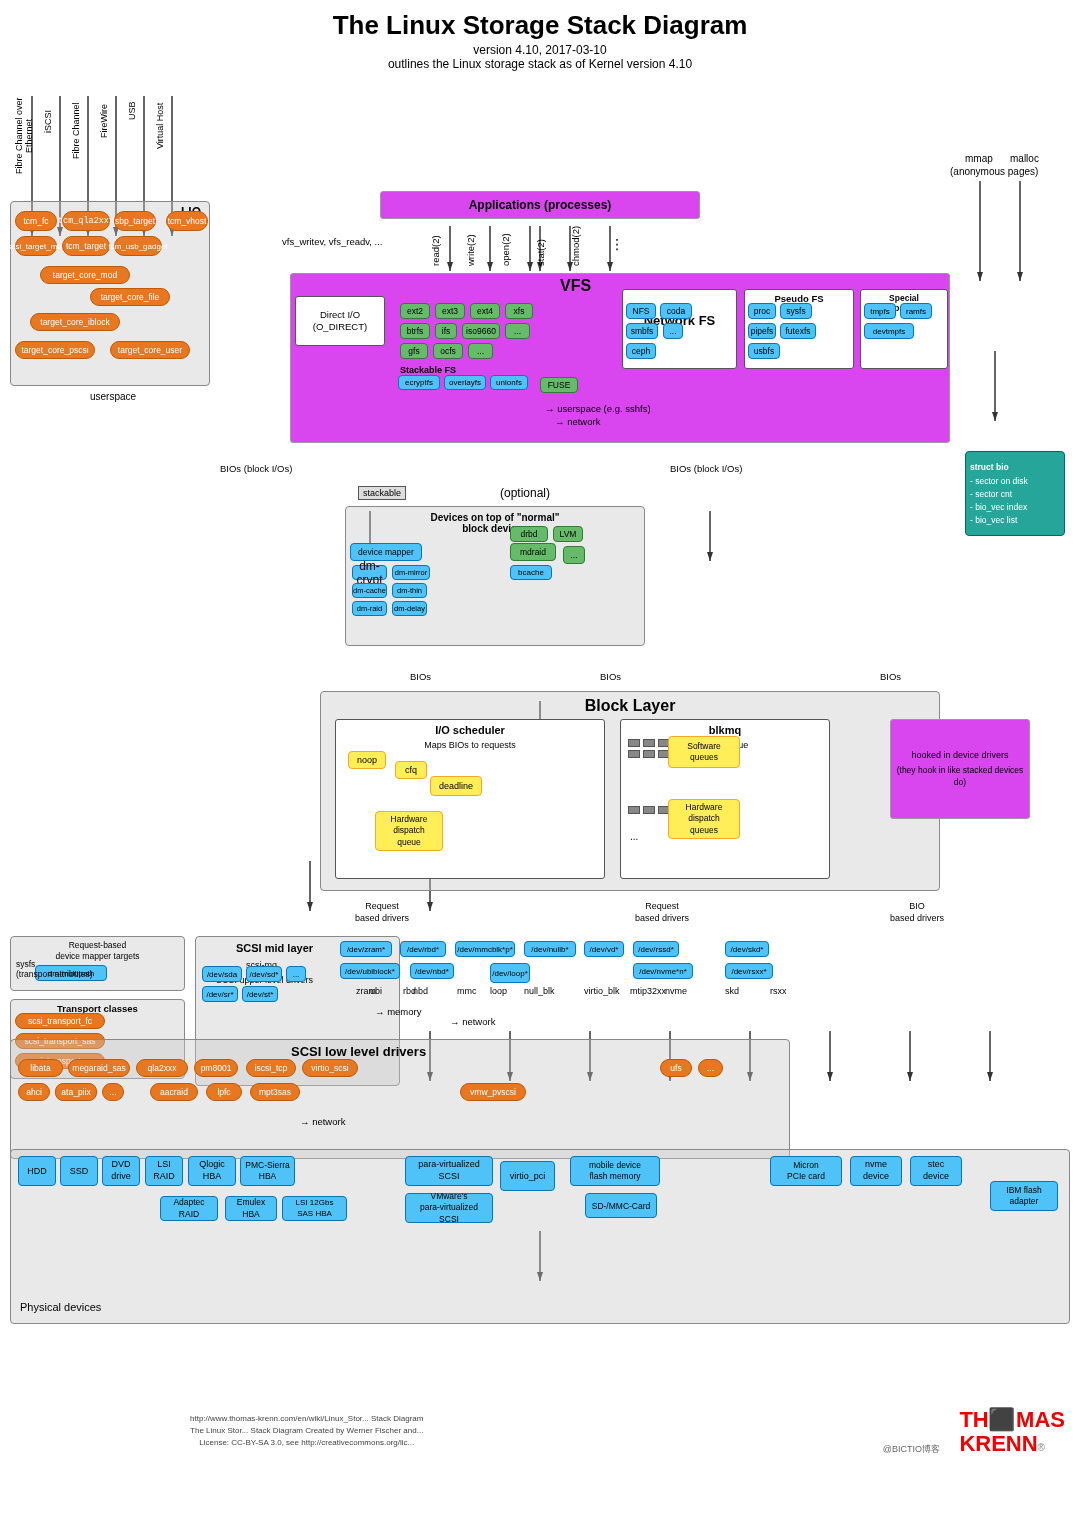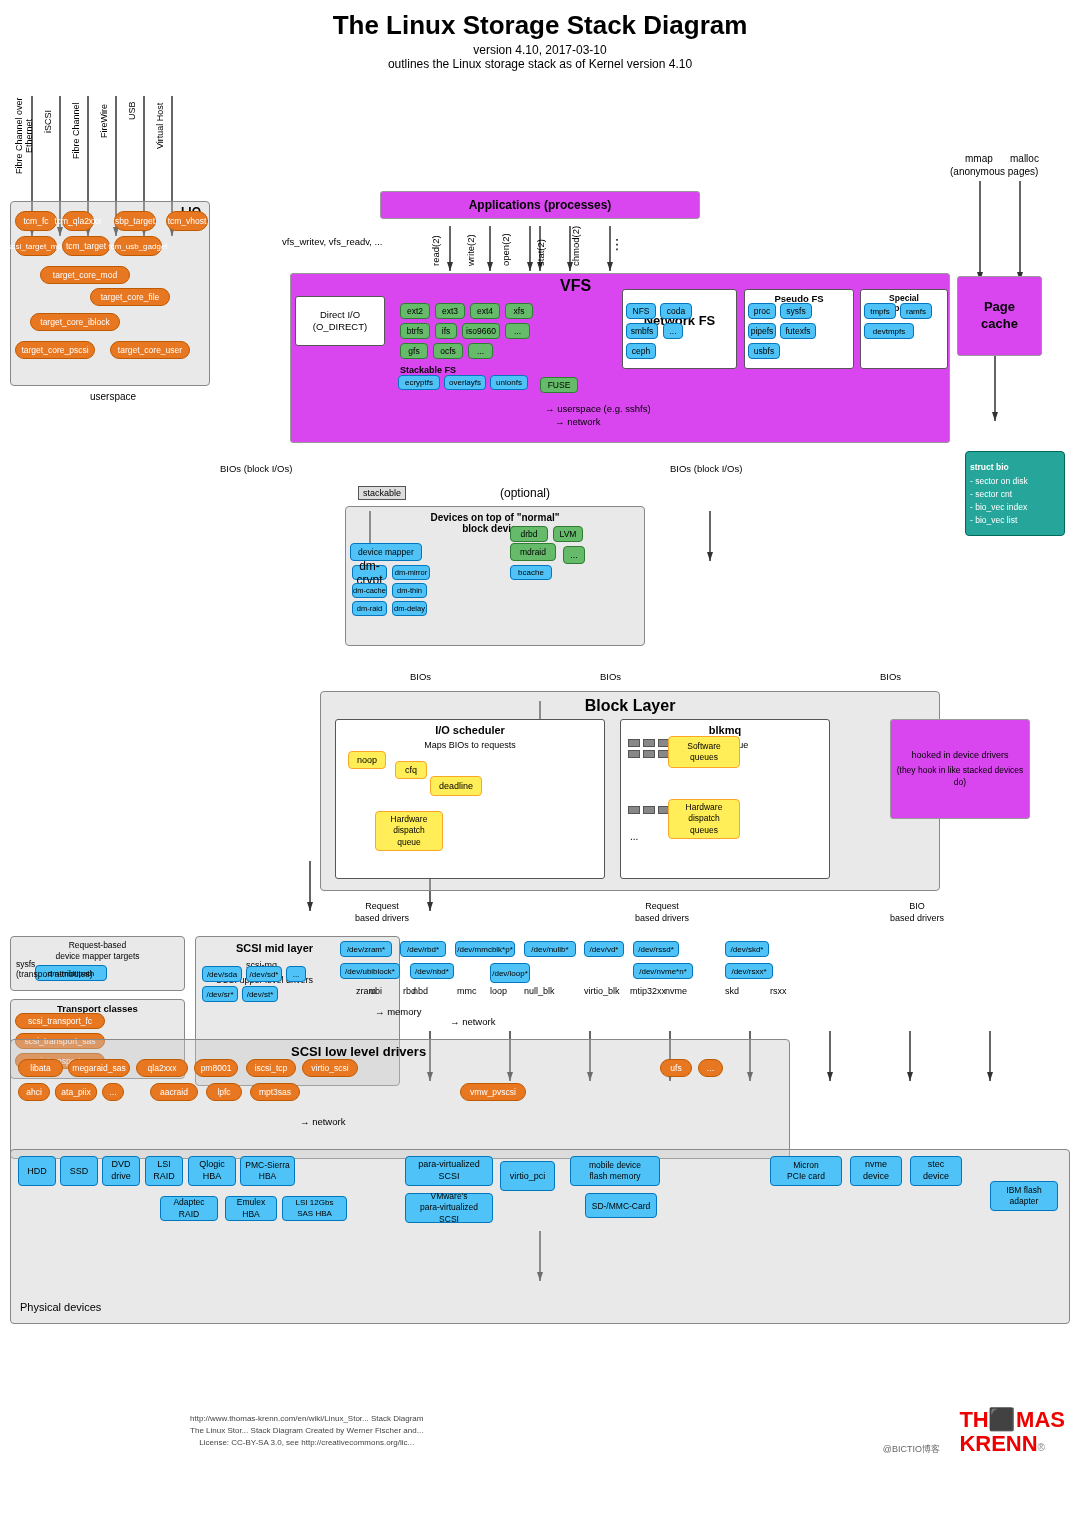--- a/index.html
+++ b/index.html
@@ -192,21 +192,21 @@
     <div style="position:absolute;top:85px;left:940px;font-size:10px;">(anonymous pages)</div>
     <div style="position:absolute;top:72px;left:955px;font-size:10px;">mmap</div>
     <div style="position:absolute;top:72px;left:1000px;font-size:10px;">malloc</div>
 
     <div class="box section" style="left:0;top:120px;width:200px;height:185px;">
       <span style="position:absolute;top:3px;right:8px;font-weight:bold;font-size:12px;">LIO</span>
     </div>
 
     <div class="box orange" style="left:5px;top:130px;width:42px;height:20px;font-size:8.5px;">tcm_fc</div>
     <div class="box orange" style="left:5px;top:155px;width:42px;height:20px;font-size:8px;">iscsi_target_mod</div>
-    <div class="box orange" style="left:52px;top:130px;width:32px;height:20px;font-size:8.5px;">tcm_qla2xxx</div>
+    <div class="box orange" style="left:52px;top:130px;width:48px;height:20px;font-size:8.5px;font-family:Liberation Mono, monospace;">tcm_qla2xxx</div>
     <div class="box orange" style="left:52px;top:155px;width:48px;height:20px;font-size:8.5px;">tcm_target</div>
     <div class="box orange" style="left:104px;top:130px;width:42px;height:20px;font-size:8.5px;">sbp_target</div>
     <div class="box orange" style="left:104px;top:155px;width:48px;height:20px;font-size:8px;">tcm_usb_gadget</div>
     <div class="box orange" style="left:156px;top:130px;width:42px;height:20px;font-size:8.5px;">tcm_vhost</div>
 
     <div class="box orange" style="left:30px;top:185px;width:90px;height:18px;font-size:8.5px;">target_core_mod</div>
     <div class="box orange" style="left:80px;top:207px;width:80px;height:18px;font-size:8.5px;">target_core_file</div>
     <div class="box orange" style="left:20px;top:232px;width:90px;height:18px;font-size:8.5px;">target_core_iblock</div>
     <div class="box orange" style="left:5px;top:260px;width:80px;height:18px;font-size:8.5px;">target_core_pscsi</div>
     <div class="box orange" style="left:100px;top:260px;width:80px;height:18px;font-size:8.5px;">target_core_user</div>
@@ -271,24 +271,20 @@
     </div>
     <div class="box blue" style="left:854px;top:222px;width:32px;height:16px;font-size:8px;">tmpfs</div>
     <div class="box blue" style="left:890px;top:222px;width:32px;height:16px;font-size:8px;">ramfs</div>
     <div class="box blue" style="left:854px;top:242px;width:50px;height:16px;font-size:8px;">devtmpfs</div>
 
     <div class="box green" style="left:530px;top:296px;width:38px;height:16px;font-size:8.5px;">FUSE</div>
 
     <div style="position:absolute;top:322px;left:535px;font-size:9.5px;">→ userspace (e.g. sshfs)</div>
     <div style="position:absolute;top:335px;left:545px;font-size:9.5px;">→ network</div>
 
-    <div class="box light" style="left:947px;top:195px;width:85px;height:80px;font-size:13px;font-weight:bold;line-height:1.3;flex-direction:column;">
-      <div>Page</div>
-      <div>cache</div>
-    </div>
 
     <div class="box teal" style="left:955px;top:370px;width:100px;height:85px;font-size:8.5px;align-items:flex-start;padding:4px;flex-direction:column;line-height:1.5;">
       <div style="font-weight:bold;margin-bottom:2px;">struct bio</div>
       <div>- sector on disk</div>
       <div>- sector cnt</div>
       <div>- bio_vec index</div>
       <div>- bio_vec list</div>
     </div>
 
     <div style="position:absolute;top:382px;left:210px;font-size:9.5px;">BIOs (block I/Os)</div>

